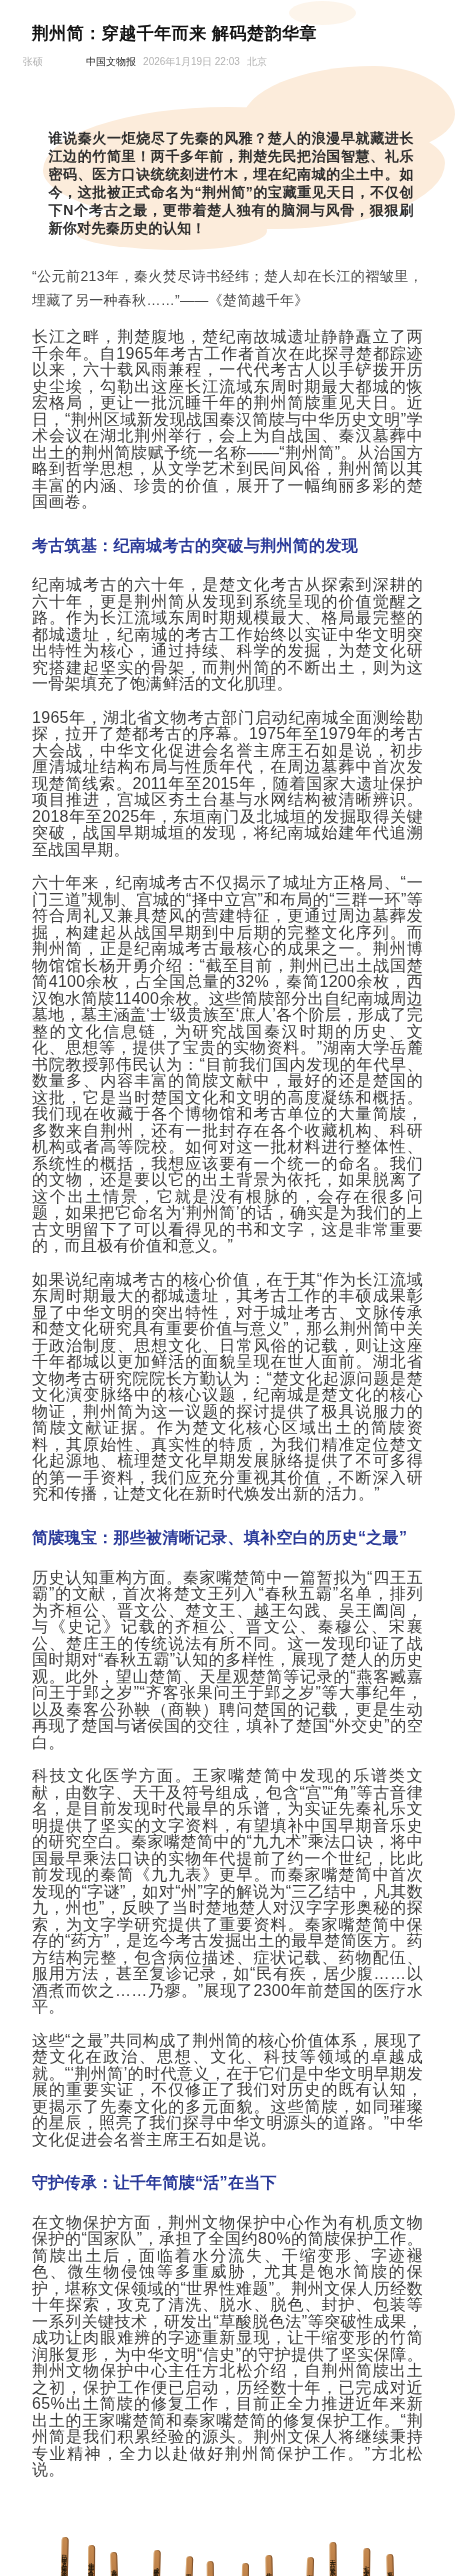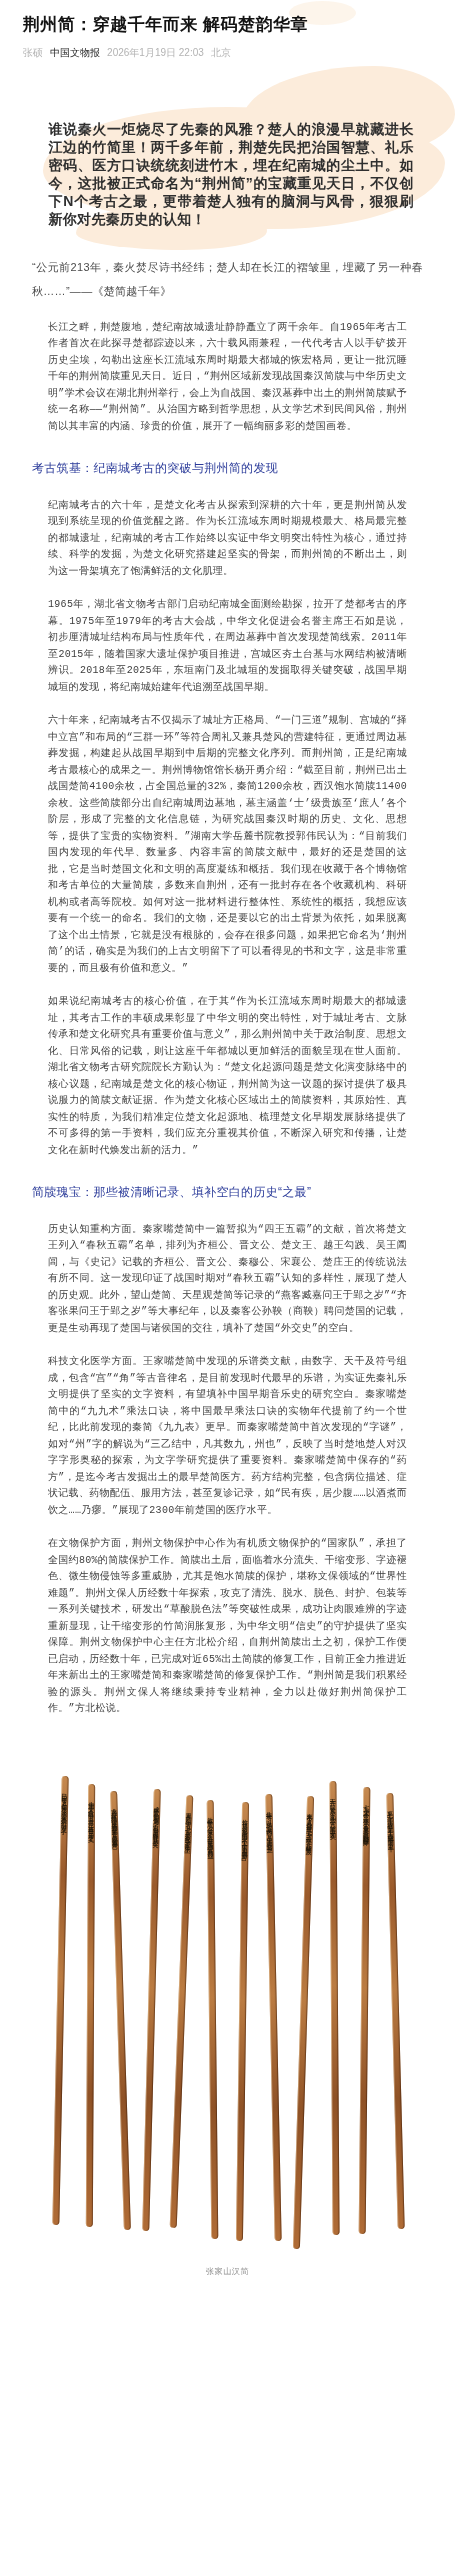--- a/index.html
+++ b/index.html
@@ -8,32 +8,32 @@
   .content{position:relative;padding:14.4px 32px 0 32px;box-sizing:border-box;}
 
   
   .blob{position:absolute;background:#fcecdb;z-index:0;}
   .blob-top{left:289px;top:1px;width:67px;height:24px;border-radius:50%;opacity:.55;}
   .blob-a{left:242px;top:66px;width:213px;height:93px;border-radius:62% 38% 55% 45% / 60% 52% 48% 40%;}
   .blob-b{left:43px;top:107px;width:402px;height:122px;border-radius:46% 54% 42% 58% / 52% 46% 54% 48%;}
   .blob-c{left:76px;top:205px;width:191px;height:45px;border-radius:50% 50% 44% 56% / 62% 58% 42% 38%;}
 
   .head{margin-left:-9.3px;position:relative;z-index:2;}
-  .title{font-size:17px;line-height:1.35;font-weight:700;color:#141414;margin:0;letter-spacing:0.5px;}
+  .title{font-size:17px;line-height:1.35;font-weight:700;color:#141414;margin:9px;letter-spacing:0.5px;}
   .byline{margin-top:8.2px;font-size:10px;color:#b3b3b3;display:flex;gap:7.2px;align-items:baseline;}
-  .byline .source{color:#1f1f1f;}
+  .byline .source{color:#1f1f1f;margin-left:36px;}
 
   .intro{position:relative;z-index:1;margin:60px 9.3px 0 16.5px;font-size:14px;line-height:18px;
          font-weight:600;color:#2f2f2f;text-align:justify;letter-spacing:0.3px;}
-  .quote{position:relative;z-index:1;margin:27px 0 0 0;font-size:11px;line-height:24px;color:#4a4a4a;
+  .quote{position:relative;z-index:1;margin:27px 0 0 0;font-size:14px;line-height:24px;color:#4a4a4a;
          text-align:justify;letter-spacing:0.3px;}
 
-  .body{position:relative;z-index:1;font-size:10px;line-height:16.5px;margin:17px 16px;
-        text-align:justify;letter-spacing:0.3px;color:#3d3d3d;font-family:Liberation Mono, monospace;}
-  .section-h{position:relative;z-index:1;font-size:12px;font-weight:400;color:#2a3a99;margin:25px 0 20.6px 0;letter-spacing:0.3px;}
+  .body{position:relative;z-index:1;font-size:16px;line-height:16.5px;margin:17px 0;
+        text-align:justify;letter-spacing:0.3px;color:#3d3d3d;}
+  .section-h{position:relative;z-index:1;font-size:16px;font-weight:700;color:#2a3a99;margin:25px 0 20.6px 0;letter-spacing:0.3px;}
 
   
   .fig{margin:0;}
   .slips-box{width:342px;height:507px;margin:28px auto 0 auto;display:flex;justify-content:space-between;align-items:flex-start;}
   .slip{width:6.7px;border-radius:3.6px;flex:0 0 auto;overflow:hidden;
         background:linear-gradient(180deg,#c68a50 0%,#9a5a2b 22%,#bb7c42 45%,#8f5226 70%,#b06c36 100%);
         box-shadow:inset 0.8px 0 0.5px rgba(255,235,200,.45), inset -1px 0 1px rgba(60,28,8,.55);}
   .slip span{display:block;writing-mode:vertical-rl;font-size:5.7px;line-height:6.7px;margin:13.4px auto 0 auto;
         color:rgba(28,20,8,.9);font-weight:700;letter-spacing:2.1px;}
   .fig-caption{text-align:center;font-size:8.2px;color:#919191;margin-top:13.4px;letter-spacing:0.5px;}
@@ -68,21 +68,23 @@
 
     <h2 class="section-h">考古筑基：纪南城考古的突破与荆州简的发现</h2>
     <p class="body">纪南城考古的六十年，是楚文化考古从探索到深耕的六十年，更是荆州简从发现到系统呈现的价值觉醒之路。作为长江流域东周时期规模最大、格局最完整的都城遗址，纪南城的考古工作始终以实证中华文明突出特性为核心，通过持续、科学的发掘，为楚文化研究搭建起坚实的骨架，而荆州简的不断出土，则为这一骨架填充了饱满鲜活的文化肌理。</p>
     <p class="body">1965年，湖北省文物考古部门启动纪南城全面测绘勘探，拉开了楚都考古的序幕。1975年至1979年的考古大会战，中华文化促进会名誉主席王石如是说，初步厘清城址结构布局与性质年代，在周边墓葬中首次发现楚简线索。2011年至2015年，随着国家大遗址保护项目推进，宫城区夯土台基与水网结构被清晰辨识。2018年至2025年，东垣南门及北城垣的发掘取得关键突破，战国早期城垣的发现，将纪南城始建年代追溯至战国早期。</p>
     <p class="body">六十年来，纪南城考古不仅揭示了城址方正格局、“一门三道”规制、宫城的“择中立宫”和布局的“三群一环”等符合周礼又兼具楚风的营建特征，更通过周边墓葬发掘，构建起从战国早期到中后期的完整文化序列。而荆州简，正是纪南城考古最核心的成果之一。荆州博物馆馆长杨开勇介绍：“截至目前，荆州已出土战国楚简4100余枚，占全国总量的32%，秦简1200余枚，西汉饱水简牍11400余枚。这些简牍部分出自纪南城周边墓地，墓主涵盖‘士’级贵族至‘庶人’各个阶层，形成了完整的文化信息链，为研究战国秦汉时期的历史、文化、思想等，提供了宝贵的实物资料。”湖南大学岳麓书院教授郭伟民认为：“目前我们国内发现的年代早、数量多、内容丰富的简牍文献中，最好的还是楚国的这批，它是当时楚国文化和文明的高度凝练和概括。我们现在收藏于各个博物馆和考古单位的大量简牍，多数来自荆州，还有一批封存在各个收藏机构、科研机构或者高等院校。如何对这一批材料进行整体性、系统性的概括，我想应该要有一个统一的命名。我们的文物，还是要以它的出土背景为依托，如果脱离了这个出土情景，它就是没有根脉的，会存在很多问题，如果把它命名为‘荆州简’的话，确实是为我们的上古文明留下了可以看得见的书和文字，这是非常重要的，而且极有价值和意义。”</p>
     <p class="body">如果说纪南城考古的核心价值，在于其“作为长江流域东周时期最大的都城遗址，其考古工作的丰硕成果彰显了中华文明的突出特性，对于城址考古、文脉传承和楚文化研究具有重要价值与意义”，那么荆州简中关于政治制度、思想文化、日常风俗的记载，则让这座千年都城以更加鲜活的面貌呈现在世人面前。湖北省文物考古研究院院长方勤认为：“楚文化起源问题是楚文化演变脉络中的核心议题，纪南城是楚文化的核心物证，荆州简为这一议题的探讨提供了极具说服力的简牍文献证据。作为楚文化核心区域出土的简牍资料，其原始性、真实性的特质，为我们精准定位楚文化起源地、梳理楚文化早期发展脉络提供了不可多得的第一手资料，我们应充分重视其价值，不断深入研究和传播，让楚文化在新时代焕发出新的活力。”</p>
 
     <h2 class="section-h">简牍瑰宝：那些被清晰记录、填补空白的历史“之最”</h2>
     <p class="body">历史认知重构方面。秦家嘴楚简中一篇暂拟为“四王五霸”的文献，首次将楚文王列入“春秋五霸”名单，排列为齐桓公、晋文公、楚文王、越王勾践、吴王阖闾，与《史记》记载的齐桓公、晋文公、秦穆公、宋襄公、楚庄王的传统说法有所不同。这一发现印证了战国时期对“春秋五霸”认知的多样性，展现了楚人的历史观。此外，望山楚简、天星观楚简等记录的“燕客臧嘉问王于郢之岁”“齐客张果问王于郢之岁”等大事纪年，以及秦客公孙鞅（商鞅）聘问楚国的记载，更是生动再现了楚国与诸侯国的交往，填补了楚国“外交史”的空白。</p>
     <p class="body">科技文化医学方面。王家嘴楚简中发现的乐谱类文献，由数字、天干及符号组成，包含“宫”“角”等古音律名，是目前发现时代最早的乐谱，为实证先秦礼乐文明提供了坚实的文字资料，有望填补中国早期音乐史的研究空白。秦家嘴楚简中的“九九术”乘法口诀，将中国最早乘法口诀的实物年代提前了约一个世纪，比此前发现的秦简《九九表》更早。而秦家嘴楚简中首次发现的“字谜”，如对“州”字的解说为“三乙结中，凡其数九，州也”，反映了当时楚地楚人对汉字字形奥秘的探索，为文字学研究提供了重要资料。秦家嘴楚简中保存的“药方”，是迄今考古发掘出土的最早楚简医方。药方结构完整，包含病位描述、症状记载、药物配伍、服用方法，甚至复诊记录，如“民有疾，居少腹……以酒煮而饮之……乃瘳。”展现了2300年前楚国的医疗水平。</p>
+    <p class="body">这些“之最”共同构成了荆州简的核心价值体系，展现了楚文化在政治、思想、文化、科技等领域的卓越成就。“‘荆州简’的时代意义，在于它们是中华文明早期发展的重要实证，不仅修正了我们对历史的既有认知，更揭示了先秦文化的多元面貌。这些简牍，如同璀璨的星辰，照亮了我们探寻中华文明源头的道路。”中华文化促进会名誉主席王石如是说。</p>
 
+    <h2 class="section-h">守护传承：让千年简牍“活”在当下</h2>
     <p class="body">在文物保护方面，荆州文物保护中心作为有机质文物保护的“国家队”，承担了全国约80%的简牍保护工作。简牍出土后，面临着水分流失、干缩变形、字迹褪色、微生物侵蚀等多重威胁，尤其是饱水简牍的保护，堪称文保领域的“世界性难题”。荆州文保人历经数十年探索，攻克了清洗、脱水、脱色、封护、包装等一系列关键技术，研发出“草酸脱色法”等突破性成果，成功让肉眼难辨的字迹重新显现，让干缩变形的竹简润胀复形，为中华文明“信史”的守护提供了坚实保障。荆州文物保护中心主任方北松介绍，自荆州简牍出土之初，保护工作便已启动，历经数十年，已完成对近65%出土简牍的修复工作，目前正全力推进近年来新出土的王家嘴楚简和秦家嘴楚简的修复保护工作。“荆州简是我们积累经验的源头。荆州文保人将继续秉持专业精神，全力以赴做好荆州简保护工作。”方北松说。</p>
 
     <figure class="fig">
       <div class="slips-box" id="slips-box">
           <div class="slip" style="height: 449px; margin-top: 30px; transform: rotate(1.2deg);">
             <span>巳田甲之月旬米贝水亦火木示竹山刀又子</span>
           </div>
           <div class="slip" style="height: 443px; margin-top: 38px; transform: rotate(0.3deg);">
             <span>牛雨十木白马田工月其三止皿日王用之又</span>
           </div>

